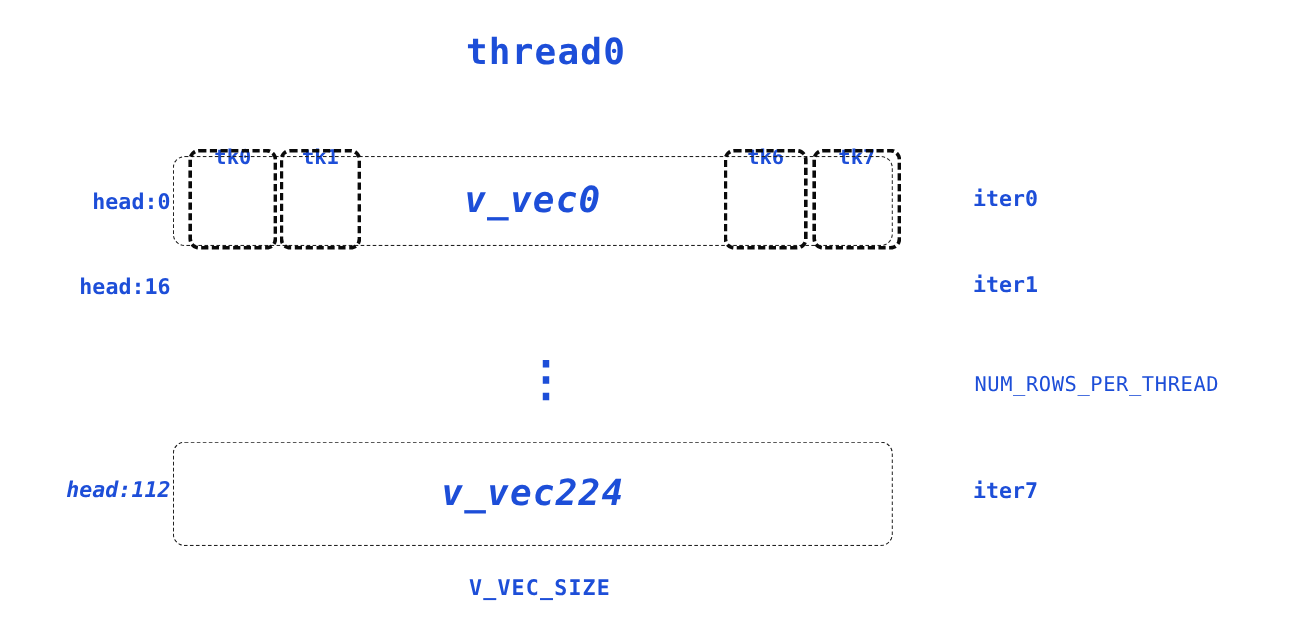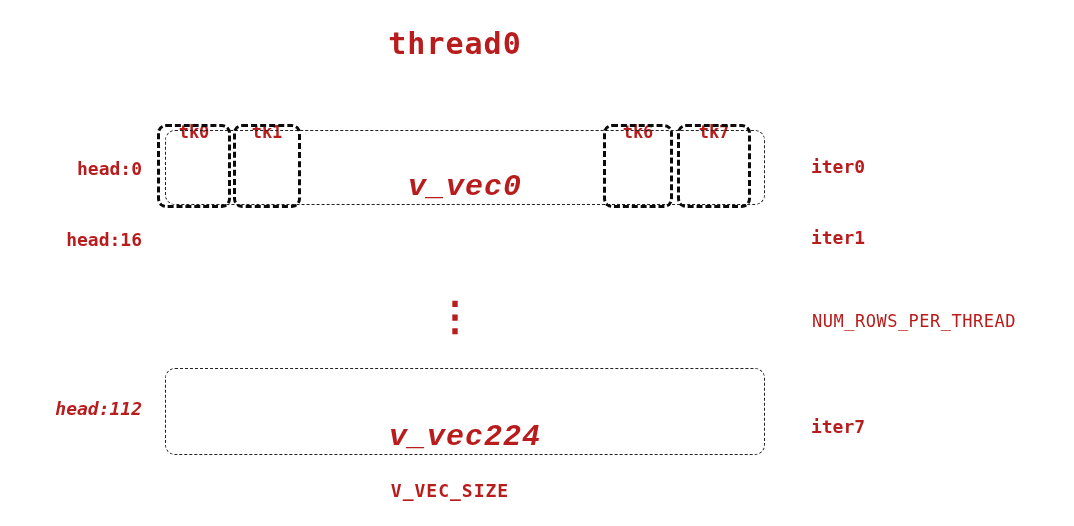--- a/index.html
+++ b/index.html
@@ -6,21 +6,21 @@
     margin: 0;
     padding: 0;
     background: #ffffff;
   }
   #canvas {
     position: relative;
     width: 1074px;
     height: 526px;
     background: #ffffff;
     font-family: "DejaVu Sans Mono", "Liberation Mono", monospace;
-    color: #b91c1c;
+    color: #1d4ed8;
     overflow: hidden;
   }
   .abs { position: absolute; }
 
   .title {
     left: 155px;
     top: 26px;
     width: 600px;
     text-align: center;
     font-size: 30px;
@@ -34,29 +34,28 @@
     font-weight: bold;
     text-align: center;
     margin-top: 34px;
   }
   .tk0-lbl { left: 158px; width: 72px; }
   .tk1-lbl { left: 234px; width: 66px; }
   .tk6-lbl { left: 604px; width: 68px; }
   .tk7-lbl { left: 678px; width: 72px; }
 
   .row-box {
-    left: 165px;
+    left: 144px;
     width: 600px;
     border: 1.5px dashed #222222;
     border-radius: 10px;
     box-sizing: border-box;
     display: flex;
-    align-items: flex-end;
+    align-items: center;
     justify-content: center;
-    font-family: Liberation Mono, monospace;
   }
   .row0 { top: 130px; height: 75px; }
   .row1 { top: 206px; height: 77px; }
   .row2 { top: 368px; height: 87px; }
 
   .vec-label {
     font-size: 30px;
     font-weight: bold;
     font-style: italic;
     letter-spacing: 1px;
@@ -88,21 +87,21 @@
 
   .iter-label {
     left: 778px;
     width: 120px;
     text-align: center;
     font-size: 18px;
     font-weight: bold;
   }
   .iter0 { top: 156px; }
   .iter1 { top: 227px; }
-  .iter2 { top: 399px; margin-top: 17px; }
+  .iter2 { top: 399px; }
 
   .ellipsis {
     left: 155px;
     top: 288px;
     width: 600px;
     text-align: center;
     font-size: 40px;
     font-weight: bold;
     line-height: 1.4;
   }

